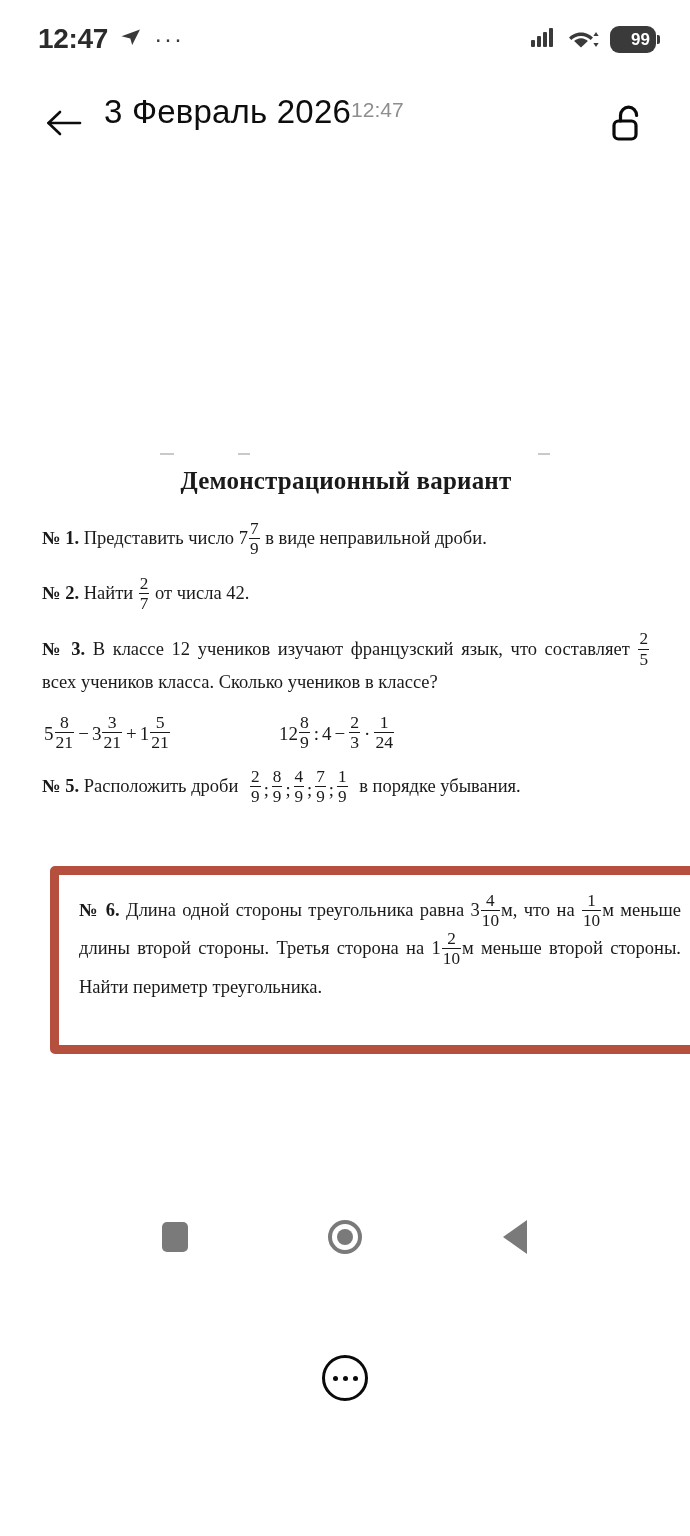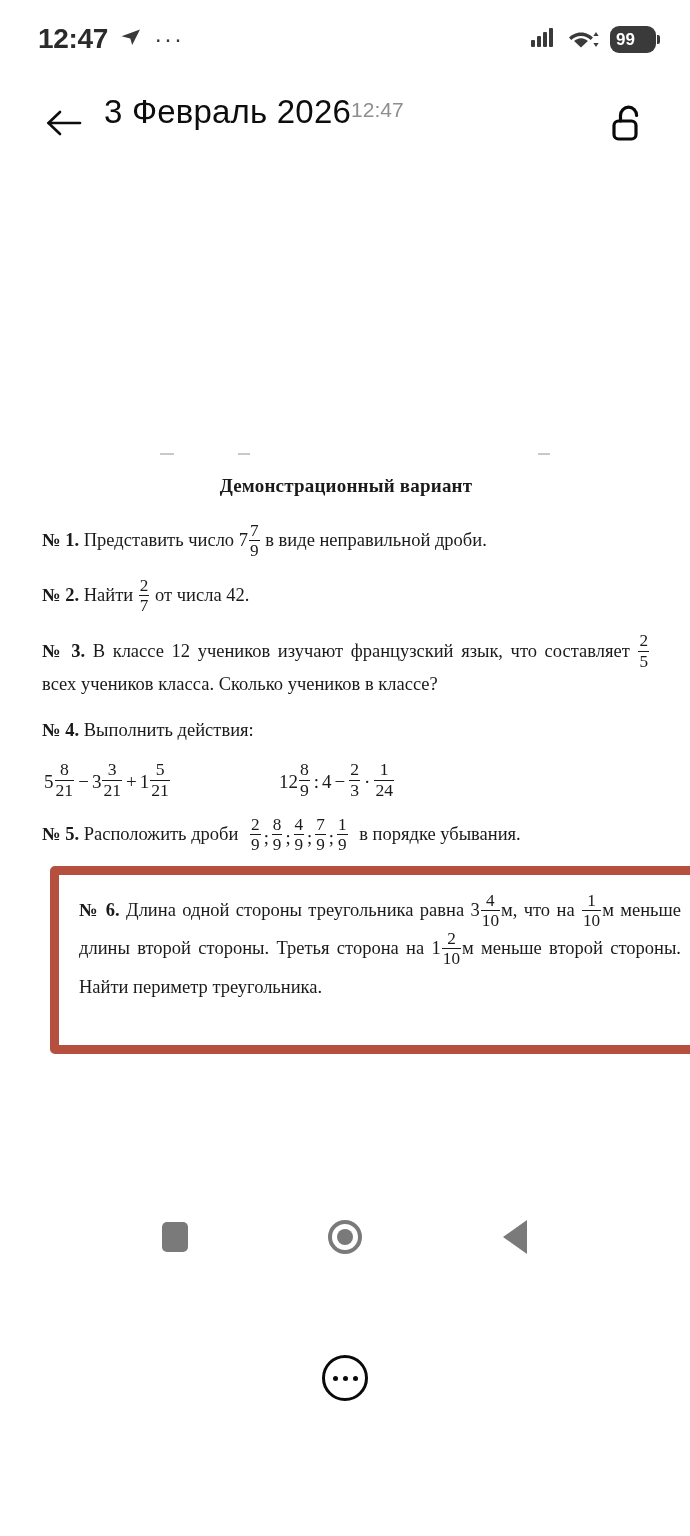--- a/index.html
+++ b/index.html
@@ -49,21 +49,21 @@
     line-height: 0.6;
   }
   .status-right {
     display: flex;
     align-items: center;
     gap: 10px;
   }
   .battery-pill {
     display: flex;
     align-items: center;
-    justify-content: flex-start;
+    justify-content: flex-end;
     min-width: 46px;
     height: 27px;
     border-radius: 9px;
     background: #3a3a3a;
     padding: 0 6px;
     position: relative;
   }
   .battery-pill::after {
     content: "";
     position: absolute;
@@ -156,25 +156,24 @@
     position: absolute;
     top: 262px; left: 0;
     width: 690px;
     font-family: "Liberation Serif", "DejaVu Serif", serif;
     color: #1a1a1a;
     padding: 0 40px 0 42px;
   }
 
   .doc-heading {
     text-align: center;
-    font-size: 19px;
+    font-size: 25px;
     font-weight: 700;
     letter-spacing: 0.2px;
     margin-bottom: 26px;
-    margin-top: 8px;
   }
 
   .problem {
     font-size: 18.5px;
     line-height: 1.5;
     margin-bottom: 18px;
     text-align: justify;
   }
   .problem-num {
     font-weight: 700;
@@ -418,24 +417,20 @@
       <div class="problem">
         <span class="problem-num">№ 3.</span>
         <span>В классе 12 учеников изучают французский язык, что составляет</span>
         <span class="frac">
             <span class="num">2</span>
             <span class="den">5</span>
           </span>
         <span>всех учеников класса. Сколько учеников в классе?</span>
       </div>
 
-      <div class="problem">
-        <span class="problem-num">№ 4.</span>
-        <span>Выполнить действия:</span>
-      </div>
 
       <div class="expr-row">
         <span class="expr-item expr-a">
           <span class="mixed">
               <span>5</span>
               <span class="frac">
                 <span class="num">8</span>
                 <span class="den">21</span>
               </span>
             </span>

